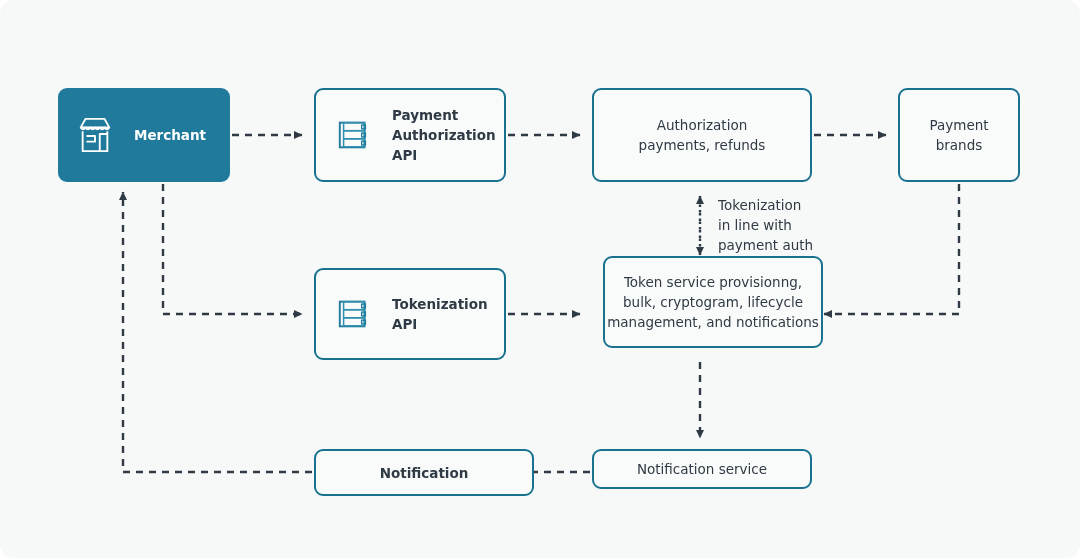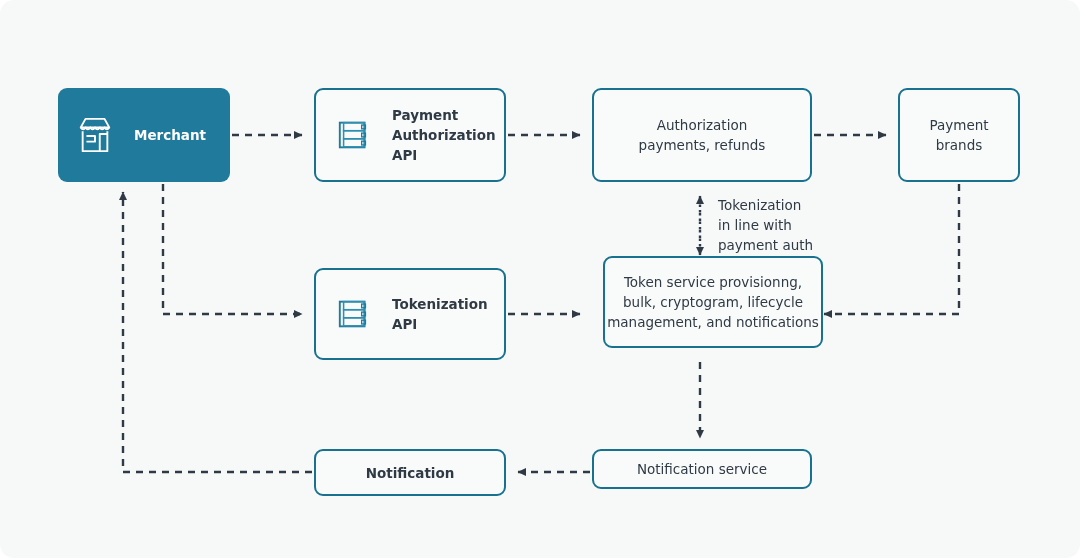--- a/index.html
+++ b/index.html
@@ -82,21 +82,21 @@
     line-height: 20px;
     color: #2f3a44;
   }
   .server-icon { width: 38px; height: 38px; flex: none; }
 
   #node-payment-auth-api { left: 314px; top: 88px; width: 192px; height: 94px; }
   #node-authorization    { left: 592px; top: 88px; width: 220px; height: 94px; }
   #node-payment-brands   { left: 898px; top: 88px; width: 122px; height: 94px; }
   #node-tokenization-api { left: 314px; top: 268px; width: 192px; height: 92px; }
   #node-token-service    { left: 592px; top: 256px; width: 220px; height: 92px; margin-left: 11px; }
-  #node-notification     { left: 314px; top: 449px; width: 192px; height: 47px; }
+  #node-notification     { left: 314px; top: 449px; width: 220px; height: 47px; }
   #node-notification-svc { left: 592px; top: 449px; width: 220px; height: 40px; }
 
   
   .annotation {
     position: absolute;
     color: #2f3a44;
     font-size: 13.5px;
     line-height: 20px;
     white-space: pre-line;
   }

